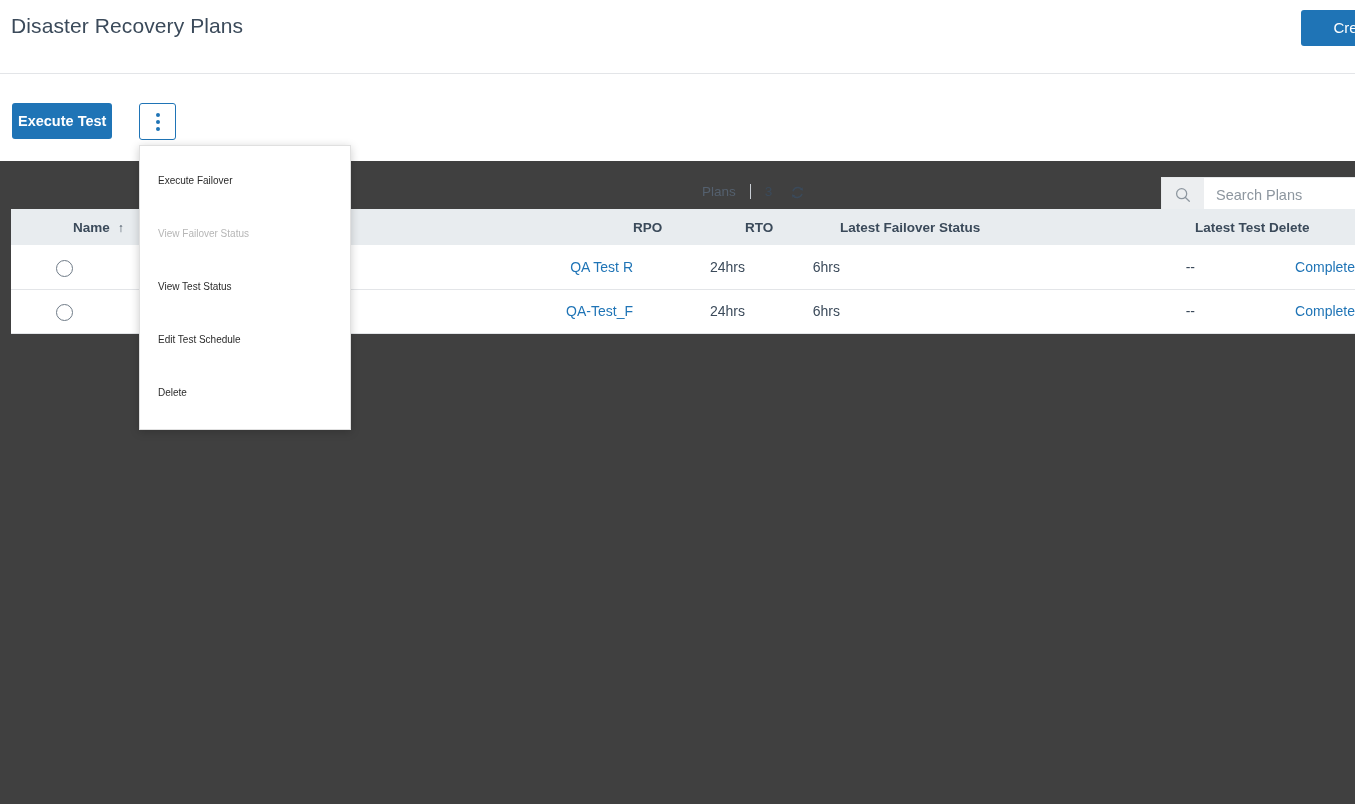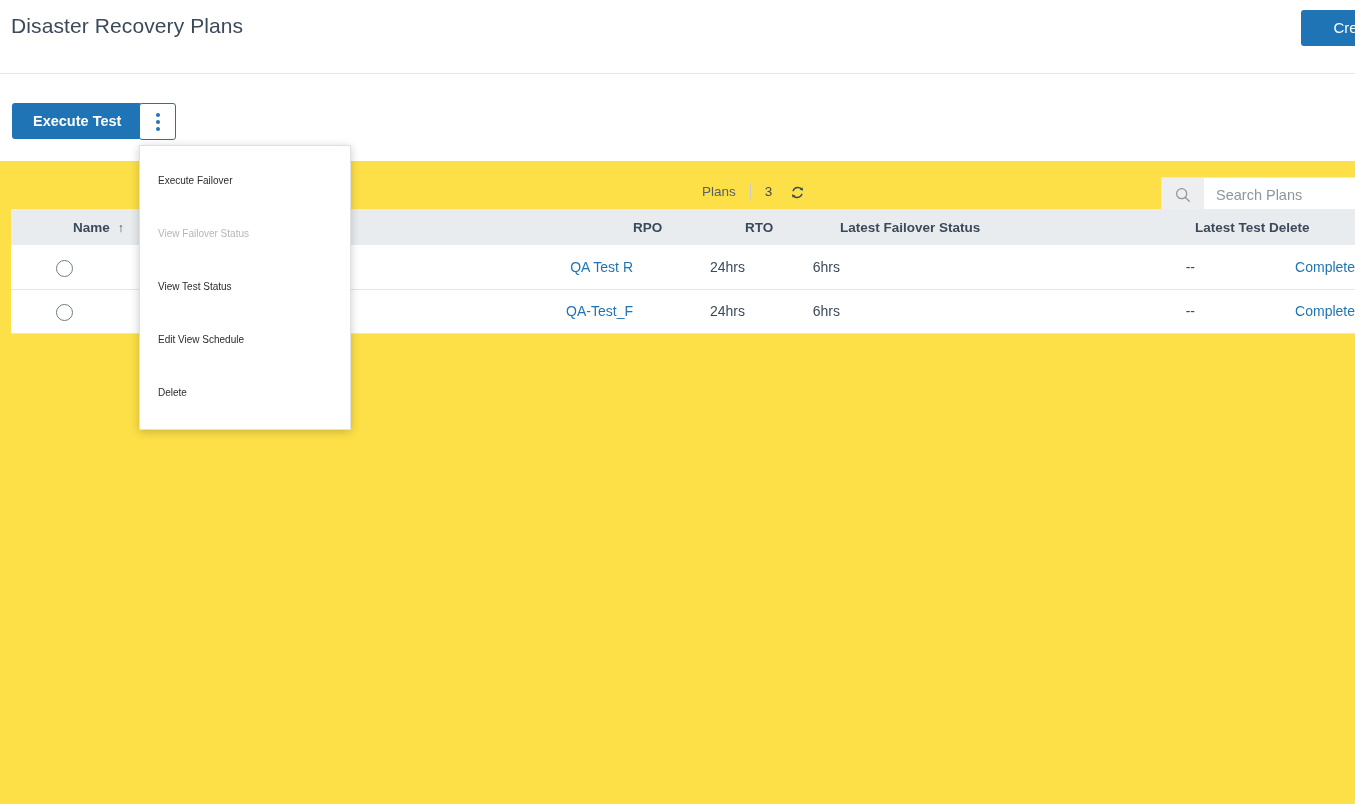--- a/index.html
+++ b/index.html
@@ -3,21 +3,21 @@
 <meta charset="utf-8">
 <style>
   * { box-sizing: border-box; }
   html, body {
     margin: 0; padding: 0;
     width: 1355px; height: 804px;
     background: #ffffff;
     font-family: "Liberation Sans", sans-serif;
     overflow: hidden;
   }
-  .page { position: relative; width: 1355px; height: 804px; background:#fde047; }
+  .page { position: relative; width: 1355px; height: 804px; background:#404040; }
 
   
   .page-header {
     position: absolute; left: 0; top: 0; width: 1355px; height: 74px;
     border-bottom: 1px solid #e3e5e8;
     background: #fff;
   }
   .page-title {
     position: absolute; left: 11px; top: 14px;
     font-size: 21px; font-weight: 400; color: #3b4a5a;
@@ -35,21 +35,21 @@
     overflow: hidden;
   }
 
   
   .toolbar {
     position: absolute; left: 0; top: 74px; width: 1355px; height: 87px;
     background: #fff;
   }
   .execute-test-btn {
     position: absolute; left: 12px; top: 29px;
-    height: 36px; padding: 0 21px;
+    height: 36px; padding: 0 6px;
     background: #1f74b6; color: #fff;
     border: none; border-radius: 3px;
     font-family: "Liberation Sans", sans-serif;
     font-size: 14.5px; font-weight: 600;
     line-height: 36px; white-space: nowrap; cursor: pointer;
   }
   .kebab-btn {
     position: absolute; left: 139px; top: 29px;
     width: 37px; height: 37px;
     background: #fff;
@@ -274,17 +274,17 @@
           </td>
         </tr>
       </tbody>
     </table>
   </div>
 
   <div class="dropdown-menu">
     <div class="menu-item">Execute Failover</div>
     <div class="menu-item disabled">View Failover Status</div>
     <div class="menu-item">View Test Status</div>
-    <div class="menu-item">Edit View Schedule</div>
+    <div class="menu-item">Edit Test Schedule</div>
     <div class="menu-item">Delete</div>
   </div>
 
 </div>
 
 </body></html>

